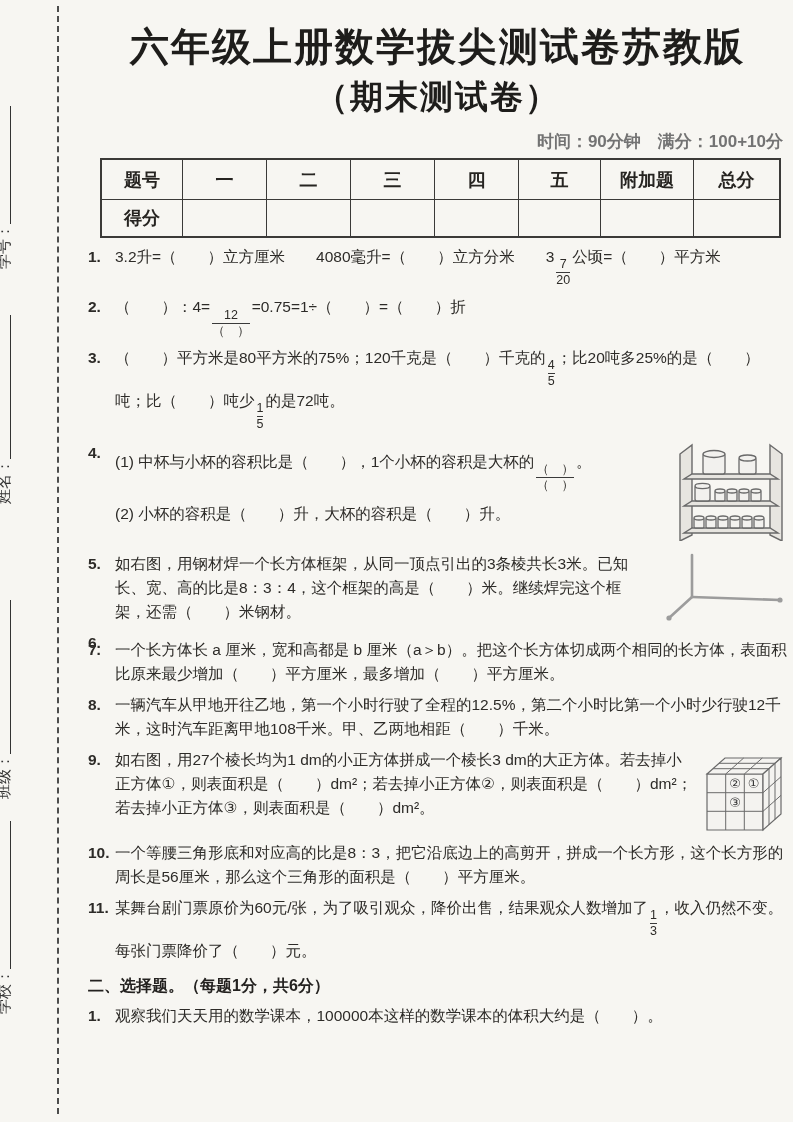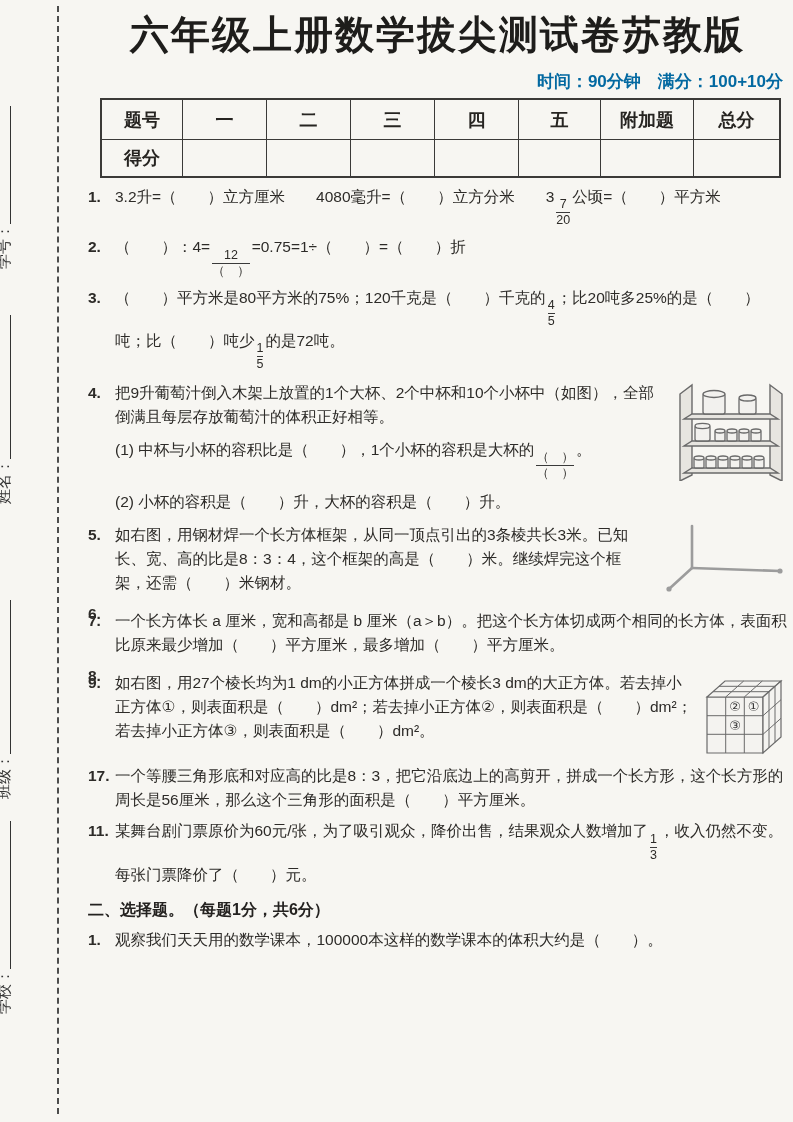--- a/index.html
+++ b/index.html
@@ -5,23 +5,23 @@
   html,body{margin:0;padding:0;background:#dcdcdc;}
   .page{position:relative;width:793px;height:1122px;background:#f7f6f2;overflow:hidden;
         font-family:"Liberation Sans","DejaVu Sans",sans-serif;color:#2d2b28;}
   
   .binding-line{position:absolute;left:57px;top:6px;height:1108px;border-left:2px dashed #4c4c4c;}
   .side-group{position:absolute;left:14px;height:22px;display:flex;align-items:flex-end;
               transform:rotate(-90deg);transform-origin:left bottom;font-size:15px;color:#333;}
   .side-group .sline{display:inline-block;border-bottom:1.6px solid #333;margin-bottom:3px;}
   
   .content{position:absolute;left:88px;top:0;width:699px;}
-  .title{margin-top:12px;text-align:center;font-size:39px;font-weight:900;letter-spacing:2px;line-height:46px;color:#1e1d1b;}
+  .title{margin-top:24px;text-align:center;font-size:39px;font-weight:900;letter-spacing:2px;line-height:46px;color:#1e1d1b;}
   .subtitle{margin-top:6px;text-align:center;font-size:33px;font-weight:900;letter-spacing:2px;line-height:42px;color:#1e1d1b;}
-  .info-line{margin-top:12px;text-align:right;font-size:17px;font-weight:700;padding-right:4px;color:#0369a1;}
+  .info-line{margin-top:12px;text-align:right;font-size:17px;font-weight:700;padding-right:4px;color:#737373;}
   .score-table{margin-top:5px;margin-left:12px;width:681px;border:2px solid #3b3a38;
                display:grid;grid-template-columns:80px 84px 84px 84px 84px 82px 93px 86px;box-sizing:border-box;}
   .score-table .cell{border-left:1.6px solid #3b3a38;border-top:1.6px solid #3b3a38;
                display:flex;align-items:center;justify-content:center;
                font-size:18px;font-weight:700;height:39px;color:#262421;}
   .score-table .cell.first-col{border-left:none;}
   .score-table .cell.first-row{border-top:none;}
   .score-table .cell.blank{height:36px;}
   
   .sec-heading{margin-top:13px;font-size:16px;font-weight:700;color:#242220;}
@@ -53,20 +53,21 @@
       <span class="sline" style="width:154px;"></span>
   </div>
   <div class="side-group" style="top:992px;width:200px;">
     <span>学校：</span>
       <span class="sline" style="width:148px;"></span>
   </div>
 
   <div class="content">
 
     <div class="title">六年级上册数学拔尖测试卷苏教版</div>
+    <div class="subtitle">（期末测试卷）</div>
     <div class="info-line">时间：90分钟　满分：100+10分</div>
 
     <div class="score-table">
       <div class="cell first-row first-col">题号</div>
       <div class="cell first-row">一</div>
       <div class="cell first-row">二</div>
       <div class="cell first-row">三</div>
       <div class="cell first-row">四</div>
       <div class="cell first-row">五</div>
       <div class="cell first-row">附加题</div>
@@ -141,21 +142,20 @@
           <rect x="43" y="77" width="10" height="10" rx="1.5"></rect>
             <ellipse cx="48" cy="77" rx="5" ry="2"></ellipse>
           <rect x="55" y="77" width="10" height="10" rx="1.5"></rect>
             <ellipse cx="60" cy="77" rx="5" ry="2"></ellipse>
           <rect x="67" y="77" width="10" height="10" rx="1.5"></rect>
             <ellipse cx="72" cy="77" rx="5" ry="2"></ellipse>
           <rect x="79" y="77" width="10" height="10" rx="1.5"></rect>
             <ellipse cx="84" cy="77" rx="5" ry="2"></ellipse>
         </g>
       </svg>
-      <span>把9升葡萄汁倒入木架上放置的1个大杯、2个中杯和10个小杯中（如图），全部倒满且每层存放葡萄汁的体积正好相等。</span>
       <div class="sub">(1) 中杯与小杯的容积比是（　　），1个小杯的容积是大杯的<span class="frac">
             <span class="num">（　）</span>
             <span class="den">（　）</span>
           </span>。</div>
       <div class="sub">(2) 小杯的容积是（　　）升，大杯的容积是（　　）升。</div>
     </div>
 
     <div class="q" style="margin-top:9px;">
       <span class="qn">5.</span>
       <svg class="fig-right" width="128" height="70" viewBox="0 0 128 70">
@@ -176,20 +176,21 @@
       <span class="qn">6.</span>
     </div>
 
     <div class="q">
       <span class="qn">7.</span>
       <span>一个长方体长 a 厘米，宽和高都是 b 厘米（a＞b）。把这个长方体切成两个相同的长方体，表面积比原来最少增加（　　）平方厘米，最多增加（　　）平方厘米。</span>
     </div>
 
     <div class="q">
       <span class="qn">8.</span>
+      <span>一辆汽车从甲地开往乙地，第一个小时行驶了全程的12.5%，第二个小时比第一个小时少行驶12千米，这时汽车距离甲地108千米。甲、乙两地相距（　　）千米。</span>
     </div>
 
     <div class="q">
       <span class="qn">9.</span>
       <svg class="fig-right" width="82" height="84" viewBox="0 0 82 84">
         <g stroke="#6a6a6a" stroke-width="1.2" fill="#f4f3f0">
           <polygon points="2,26 58,26 58,82 2,82"></polygon>
           <polygon points="2,26 20,10 76,10 58,26"></polygon>
           <polygon points="58,26 76,10 76,66 58,82"></polygon>
         </g>
@@ -210,21 +211,21 @@
         <g font-size="13" fill="#3a3a3a" text-anchor="middle" font-family="Liberation Sans, DejaVu Sans, sans-serif">
           <text x="30" y="40">②</text>
           <text x="48.7" y="40">①</text>
           <text x="30" y="58.7">③</text>
         </g>
       </svg>
       <span>如右图，用27个棱长均为1 dm的小正方体拼成一个棱长3 dm的大正方体。若去掉小正方体①，则表面积是（　　）dm²；若去掉小正方体②，则表面积是（　　）dm²；若去掉小正方体③，则表面积是（　　）dm²。</span>
     </div>
 
     <div class="q">
-      <span class="qn">17.</span>
+      <span class="qn">10.</span>
       <span>一个等腰三角形底和对应高的比是8：3，把它沿底边上的高剪开，拼成一个长方形，这个长方形的周长是56厘米，那么这个三角形的面积是（　　）平方厘米。</span>
     </div>
 
     <div class="q">
       <span class="qn">11.</span>
       <span>某舞台剧门票原价为60元/张，为了吸引观众，降价出售，结果观众人数增加了<span class="frac">
             <span class="num">1</span>
             <span class="den">3</span>
           </span>，收入仍然不变。每张门票降价了（　　）元。</span>
     </div>

